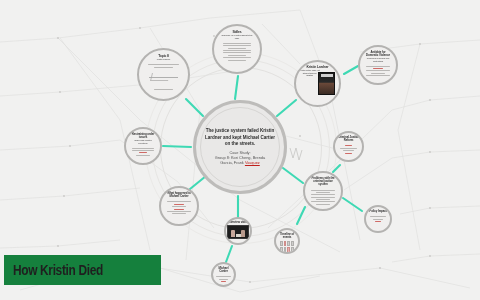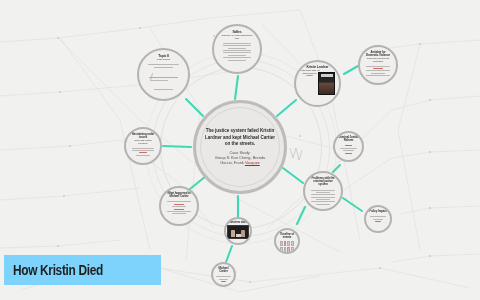--- a/index.html
+++ b/index.html
@@ -231,21 +231,21 @@
   }
   .notes-grid span.r { background:#e6b3b1; border-color:#cf8d8a; }
 
   
   #title-banner {
     position: absolute;
     left: 4px;
     bottom: 15px;
     width: 157px;
     height: 30px;
-    background: #7dd3fc;
+    background: #15803d;
     display: flex;
     align-items: center;
     padding-left: 9px;
     box-sizing: border-box;
   }
   #title-banner .t-text {
     font-family: "Liberation Sans", sans-serif;
     font-size: 14.5px;
     font-weight: bold;
     color: #1f1f1f;

